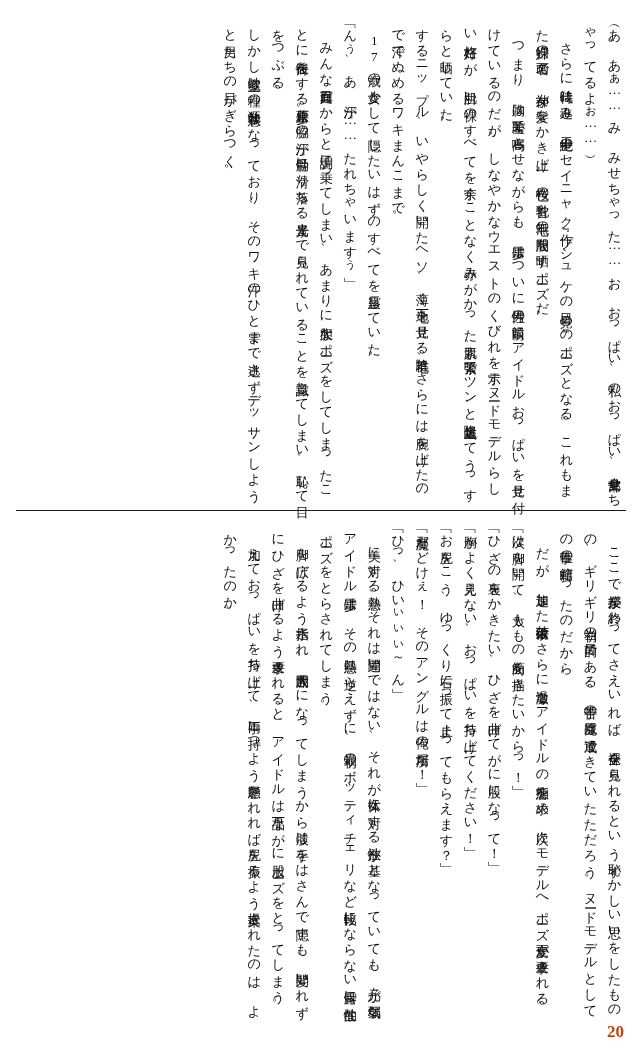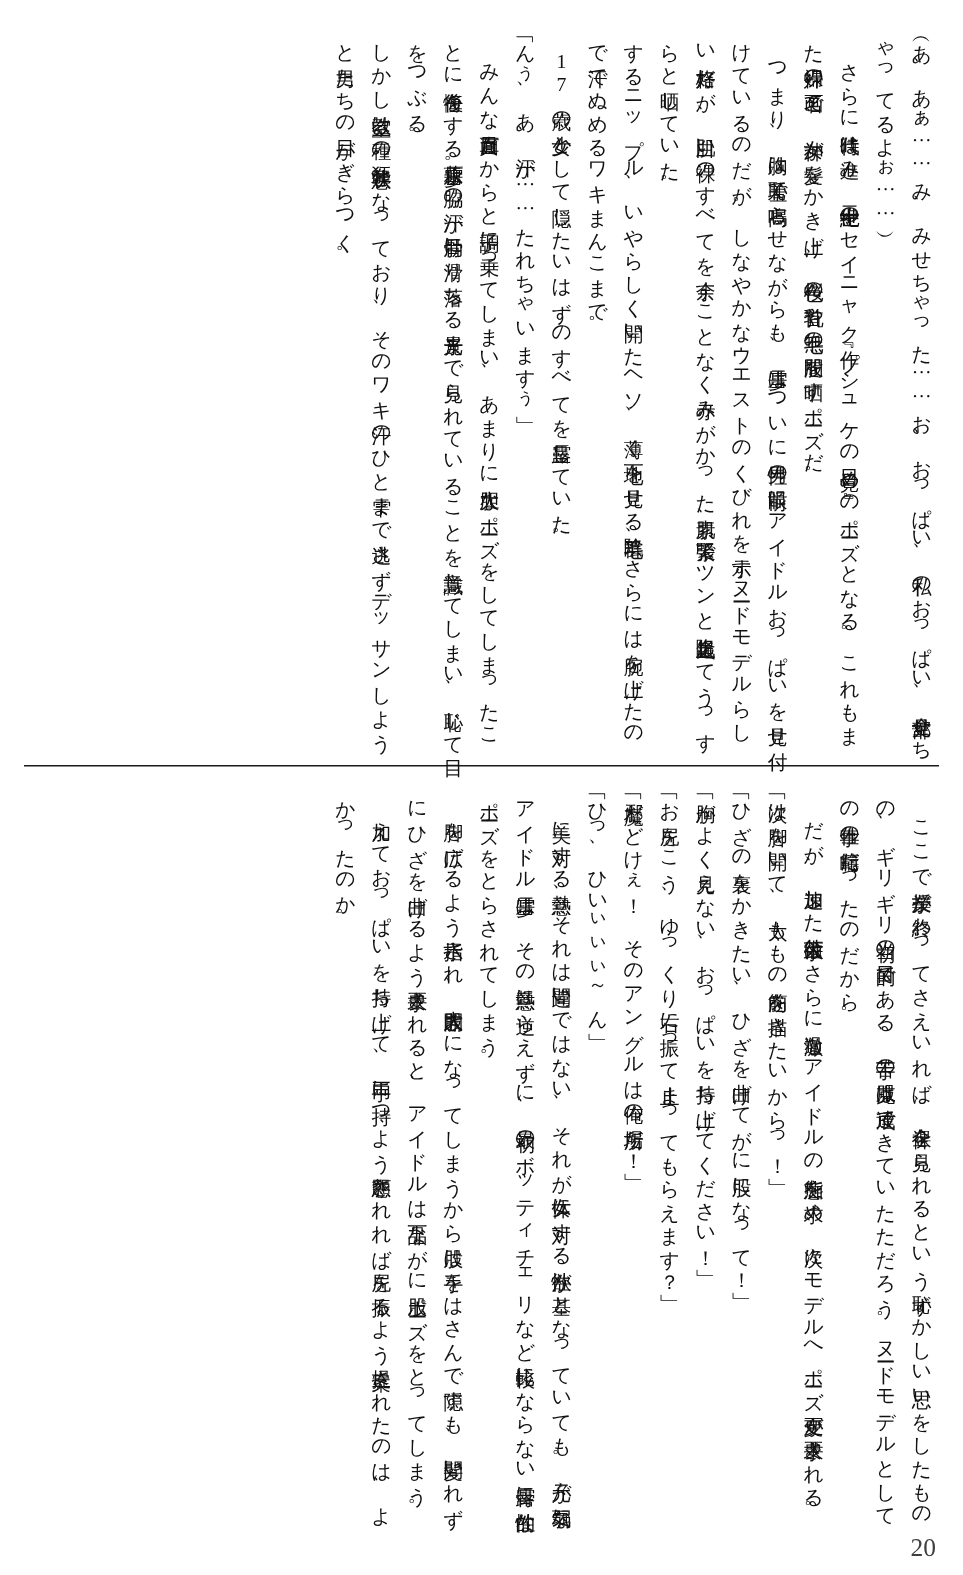--- a/index.html
+++ b/index.html
@@ -57,21 +57,22 @@
   p.noindent {
     text-indent: 0;
   }
   .page-number {
     position: absolute;
     right: 18px;
     bottom: 8px;
     font-size: 17px;
     font-family: "Liberation Serif", "DejaVu Serif", serif;
     writing-mode: horizontal-tb;
-    color: #404040;
+    color: #c2410c;
+    font-weight: bold;
   }
 </style>
 </head>
 <body>
 
 <div class="page">
 
   <div class="block block-top">
     <p class="noindent">（あ、あぁ……み、みせちゃった……お、おっぱい、私のおっぱい、全部見せちゃってるよぉ……）</p>
     <p>さらに時代は進み、二十世紀のセイニャク作『プシュケの目覚め』のポーズとなる。これもまた裸婦の名画で、女神が髪をかき上げ、桜色の乳首や無毛の股間を晒すポーズだ。</p>

